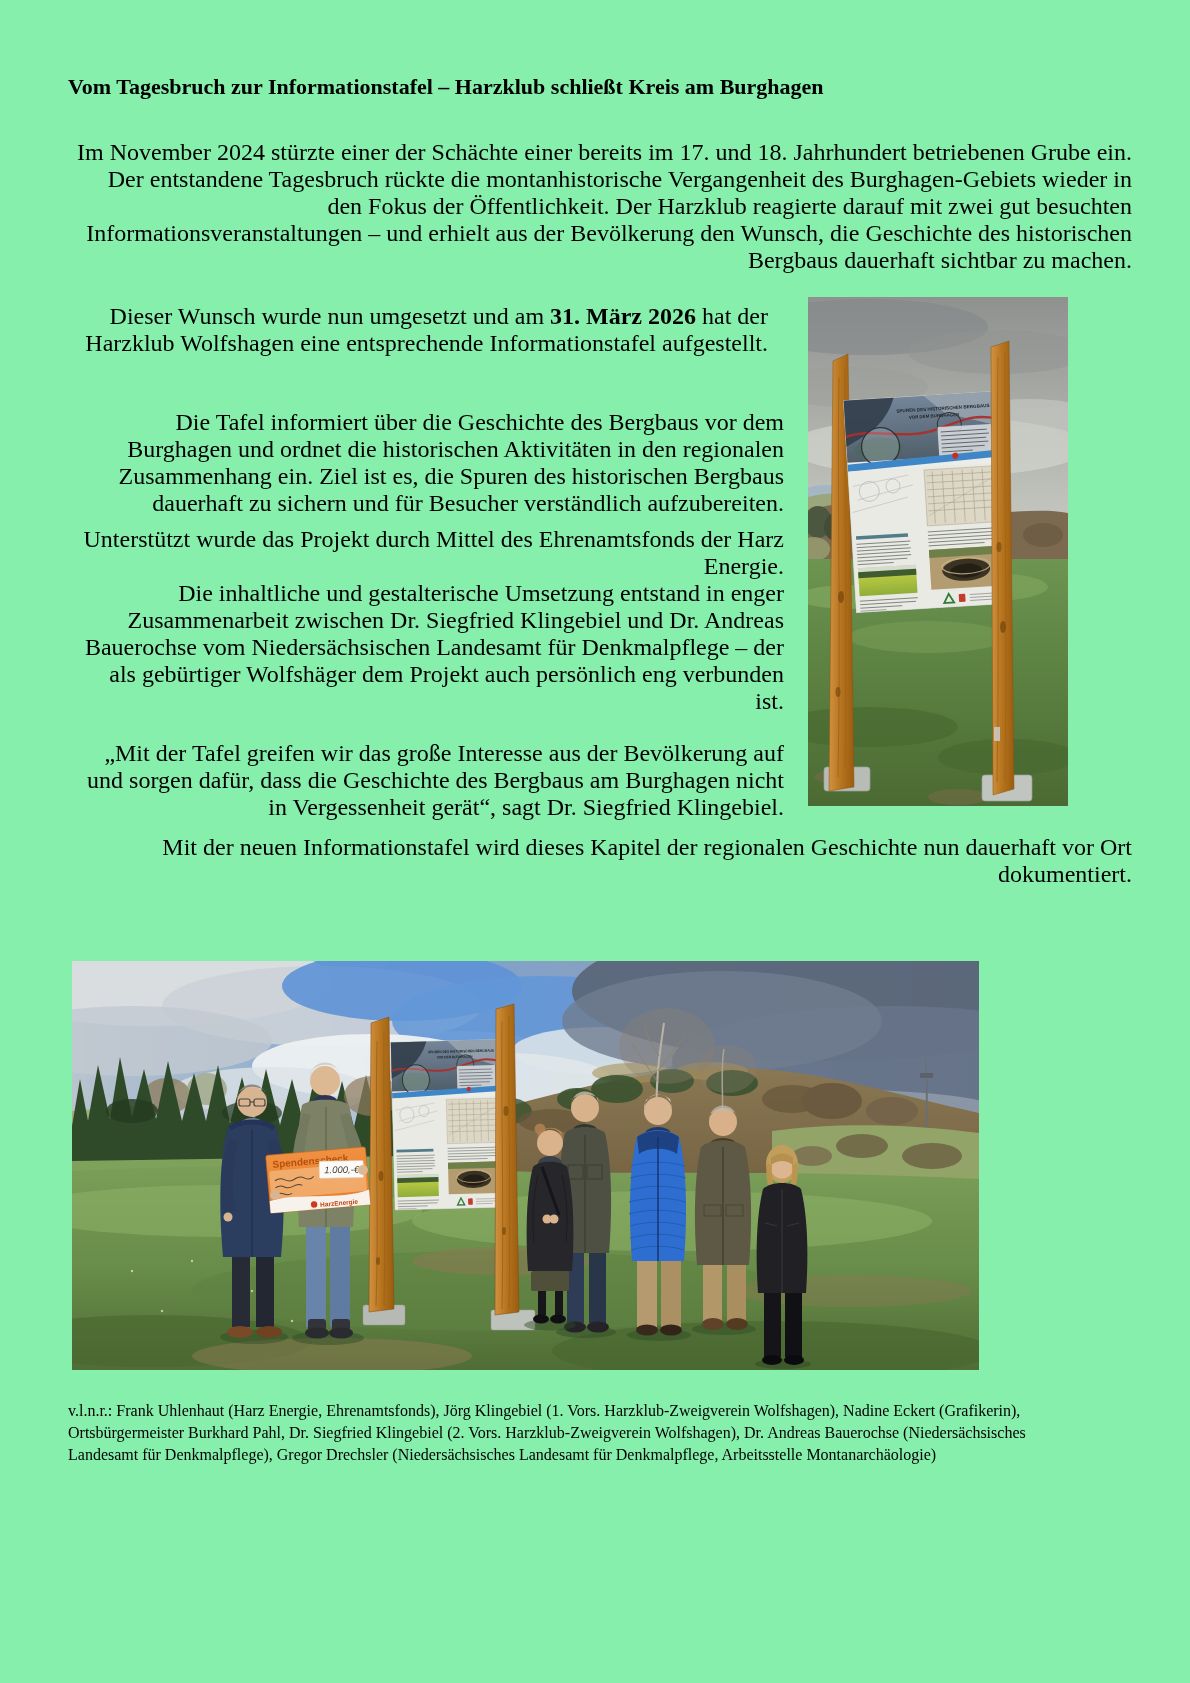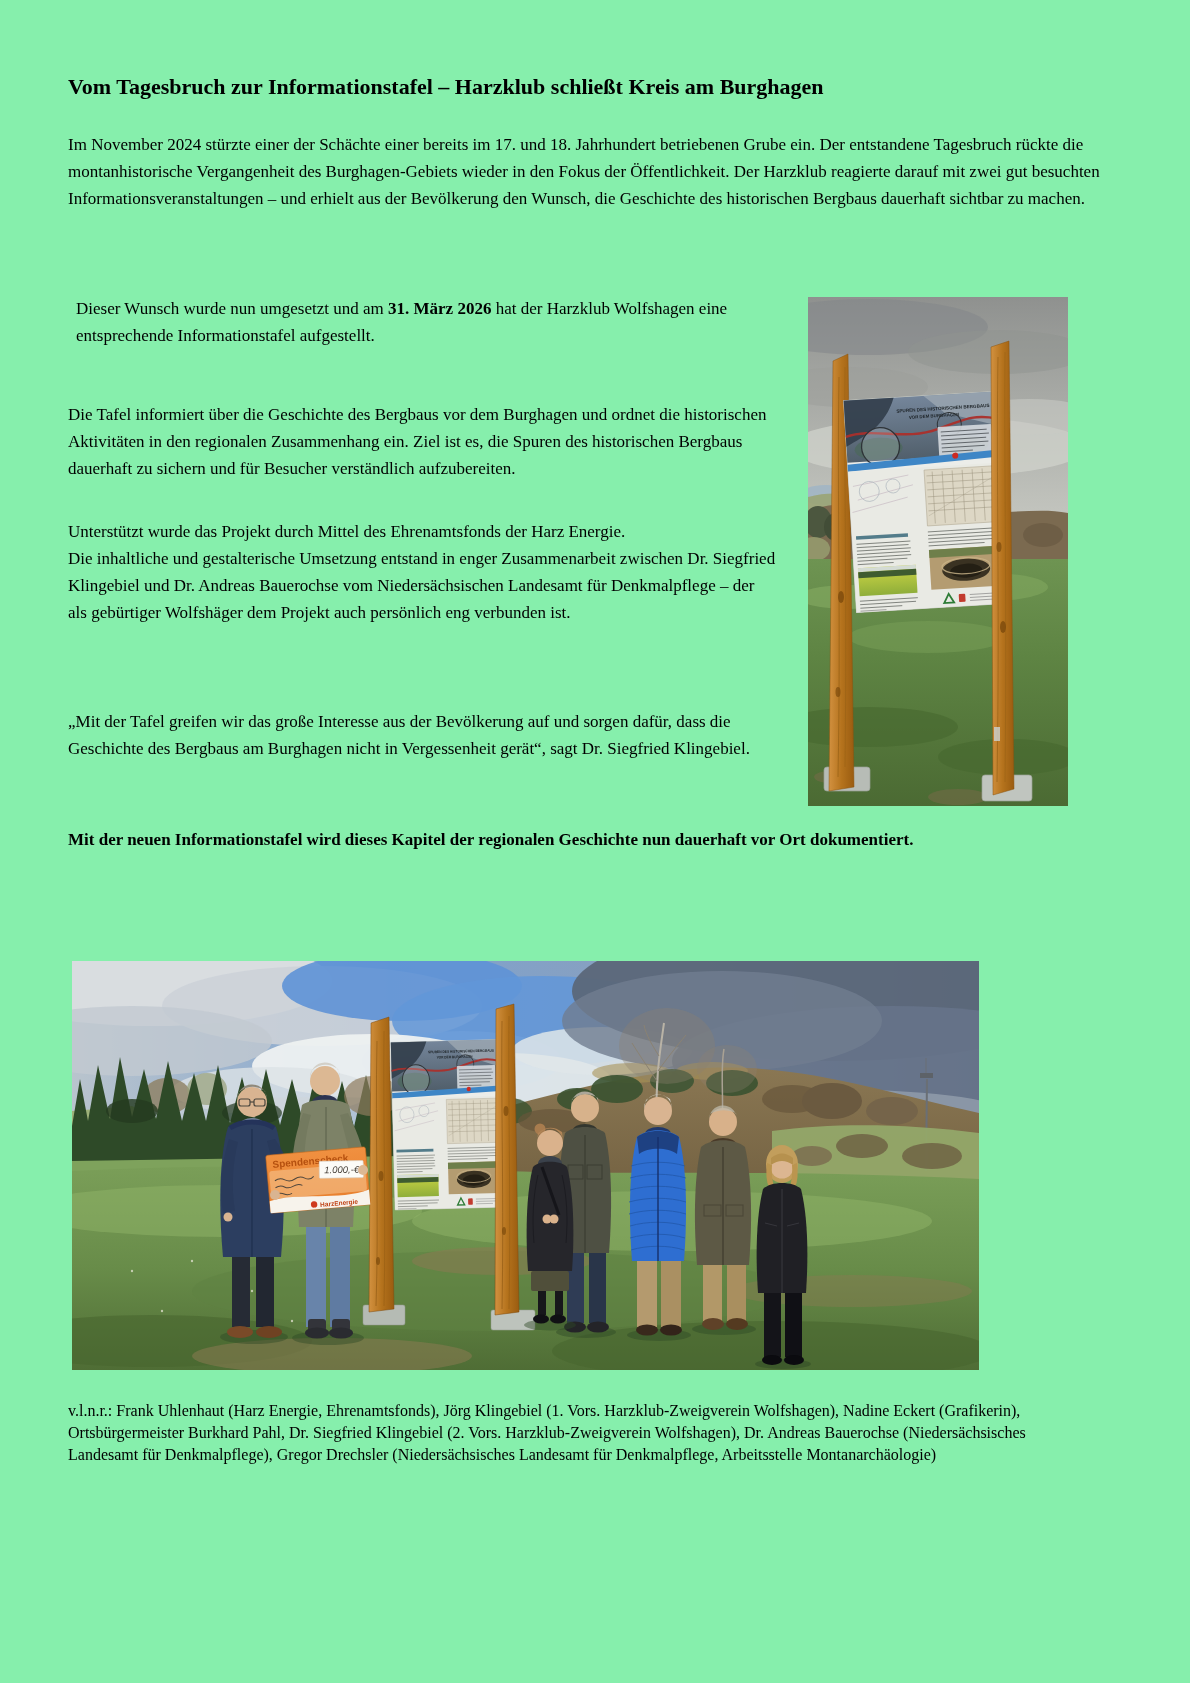--- a/index.html
+++ b/index.html
@@ -1,43 +1,43 @@
 <!DOCTYPE html>
 <html><head>
 <meta charset="utf-8">
 <style>
   html,body{margin:0;padding:0;background:#ffffff;}
   body{width:1190px;height:1683px;font-family:"Liberation Serif",serif;color:#000;}
   .page{position:relative;width:1190px;height:1683px;background:#86efac;overflow:hidden;}
   .abs{position:absolute;}
   .title{font-size:22px;font-weight:bold;margin:0;}
-  .body-par{font-size:17px;line-height:27px;margin:0;text-align:left;}
+  .body-par{font-size:24px;line-height:27px;margin:8px;text-align:right;}
   .caption{font-size:16px;line-height:22px;margin:0;}
   figure{margin:0;padding:0;}
   svg{display:block;}
   svg text{font-family:"Liberation Sans",sans-serif;}
 </style>
 </head>
 <body>
 
 <div class="page">
 
   <h1 class="abs title" style="left:68px;top:74px;width:1060px;">Vom Tagesbruch zur Informationstafel – Harzklub schließt Kreis am Burghagen</h1>
 
   <p class="abs body-par" style="left:68px;top:131px;width:1056px;">Im November 2024 stürzte einer der Schächte einer bereits im 17. und 18. Jahrhundert betriebenen Grube ein. Der entstandene Tagesbruch rückte die montanhistorische Vergangenheit des Burghagen-Gebiets wieder in den Fokus der Öffentlichkeit. Der Harzklub reagierte darauf mit zwei gut besuchten Informationsveranstaltungen – und erhielt aus der Bevölkerung den Wunsch, die Geschichte des historischen Bergbaus dauerhaft sichtbar zu machen.</p>
 
-  <p class="abs body-par" style="left:76px;top:295px;width:708px;"><span>Dieser Wunsch wurde nun umgesetzt und am </span><b>31. März 2026</b><span> hat der Harzklub Wolfshagen eine entsprechende Informationstafel aufgestellt.</span></p>
+  <p class="abs body-par" style="left:52px;top:295px;width:708px;"><span>Dieser Wunsch wurde nun umgesetzt und am </span><b>31. März 2026</b><span> hat der Harzklub Wolfshagen eine entsprechende Informationstafel aufgestellt.</span></p>
 
   <p class="abs body-par" style="left:68px;top:401px;width:708px;">Die Tafel informiert über die Geschichte des Bergbaus vor dem Burghagen und ordnet die historischen Aktivitäten in den regionalen Zusammenhang ein. Ziel ist es, die Spuren des historischen Bergbaus dauerhaft zu sichern und für Besucher verständlich aufzubereiten.</p>
 
   <p class="abs body-par" style="left:68px;top:518px;width:708px;"><span>Unterstützt wurde das Projekt durch Mittel des Ehrenamtsfonds der Harz Energie.</span><br><span>Die inhaltliche und gestalterische Umsetzung entstand in enger Zusammenarbeit zwischen Dr. Siegfried Klingebiel und Dr. Andreas Bauerochse vom Niedersächsischen Landesamt für Denkmalpflege – der als gebürtiger Wolfshäger dem Projekt auch persönlich eng verbunden ist.</span></p>
 
-  <p class="abs body-par" style="left:68px;top:708px;width:708px;font-family:Liberation Serif, serif;">„Mit der Tafel greifen wir das große Interesse aus der Bevölkerung auf und sorgen dafür, dass die Geschichte des Bergbaus am Burghagen nicht in Vergessenheit gerät“, sagt Dr. Siegfried Klingebiel.</p>
-
-  <p class="abs body-par" style="left:68px;top:826px;width:1056px;font-weight:bold;">Mit der neuen Informationstafel wird dieses Kapitel der regionalen Geschichte nun dauerhaft vor Ort dokumentiert.</p>
+  <p class="abs body-par" style="left:68px;top:732px;width:708px;font-family:Liberation Serif, serif;">„Mit der Tafel greifen wir das große Interesse aus der Bevölkerung auf und sorgen dafür, dass die Geschichte des Bergbaus am Burghagen nicht in Vergessenheit gerät“, sagt Dr. Siegfried Klingebiel.</p>
+
+  <p class="abs body-par" style="left:68px;top:826px;width:1056px;">Mit der neuen Informationstafel wird dieses Kapitel der regionalen Geschichte nun dauerhaft vor Ort dokumentiert.</p>
 
   <figure class="abs" style="left:808px;top:297px;width:260px;height:509px;">
   <svg width="260" height="509" viewBox="0 0 260 509">
     <defs>
       <linearGradient id="sgSky" x1="0" y1="0" x2="0" y2="1">
         <stop offset="0" stop-color="#8f918f"></stop>
             <stop offset="0.35" stop-color="#a6a8a4"></stop>
         <stop offset="0.75" stop-color="#bfc1bb"></stop>
             <stop offset="1" stop-color="#cdcfc8"></stop>
       </linearGradient>

